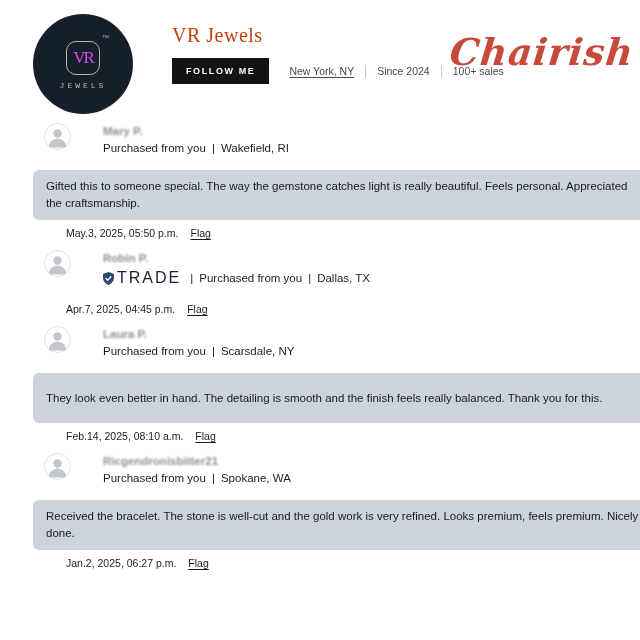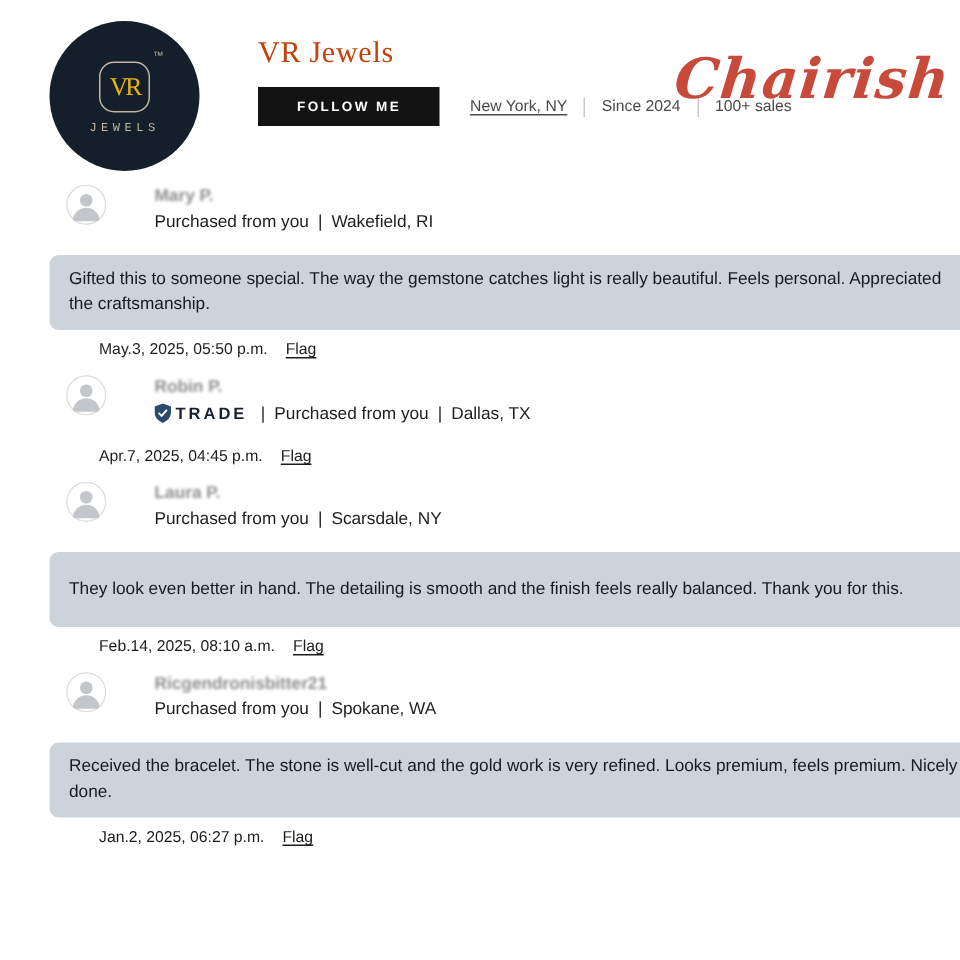--- a/index.html
+++ b/index.html
@@ -8,32 +8,32 @@
 
   
   .header { position:relative; width:640px; height:120px; }
 
   .logo-circle { position:absolute; left:33px; top:14px; width:100px; height:100px;
                  border-radius:50%; background:#151f2b; display:flex; flex-direction:column;
                  align-items:center; justify-content:center; }
   .logo-frame { position:relative; width:34px; height:34px; border:1.5px solid #c2b6a3;
                 border-radius:10px; display:flex; align-items:center; justify-content:center;
                 margin-top:2px; }
-  .logo-monogram { color:#eab308; font-family:"Liberation Serif", serif;
+  .logo-monogram { color:#d946ef; font-family:"Liberation Serif", serif;
                    font-size:17px; letter-spacing:-2px; }
   .logo-tm { position:absolute; top:-8px; right:-10px; color:#c2b6a3; font-size:7px; }
   .logo-word { margin-top:6px; color:#c2b6a3; font-size:8px; letter-spacing:3px;
                font-family:Liberation Mono, monospace; }
 
   .head-center { position:absolute; left:172px; top:24px; }
   .store-title { font-family:"Liberation Serif", serif; font-size:20px; color:#c2410c;
                  font-weight:400; letter-spacing:.5px; }
   .head-row { display:flex; align-items:center; margin-top:11px; }
   .follow-btn { background:#131313; color:#ffffff; border:none; font-size:9px;
-                font-weight:bold; letter-spacing:1.6px; padding:8px 26px; cursor:pointer;
+                font-weight:bold; letter-spacing:1.6px; padding:8px 14px; cursor:pointer;
                 font-family:"Liberation Sans", sans-serif; }
   .meta { display:flex; align-items:center; margin-left:20px; font-size:10.5px; color:#4a4a4a; }
   .meta a { color:#4a4a4a; text-decoration:underline; text-underline-offset:2px; }
   .meta .sep { width:1px; height:13px; background:#c9c9c9; margin:0 11px; }
 
   .chairish { position:absolute; right:6px; top:30px;
               font-family:"DejaVu Serif", serif; font-style:italic; font-weight:bold;
               font-size:37px; color:#c74a3b; transform:skewX(-6deg); letter-spacing:1px; }
 
   
@@ -41,21 +41,21 @@
   .review { margin:0 0 11px 30px; width:540px; }
   .review-head { display:flex; align-items:flex-start; padding-left:14px; margin-bottom:16px;gap:19px; }
   .avatar { width:27px; height:27px; border-radius:50%; overflow:hidden; flex:0 0 27px; }
   .rh-text { margin-left:13px; margin-top:2px; }
   .reviewer-name { font-size:11.5px; font-weight:bold; color:#8f8f8f;
                    filter:blur(1.2px); margin-bottom:5px; }
   .sub-line { font-size:11.5px; color:#1d1d1d; display:flex; align-items:center; }
   .sub-line .pipe { margin:0 6px; }
   .trade-badge { display:inline-flex; align-items:center; margin-right:3px; }
   .trade-badge svg { margin-right:3px; }
-  .trade-label { font-size:11px; font-weight:bold; letter-spacing:2px; color:#17222e; }
+  .trade-label { font-size:16px; font-weight:normal; letter-spacing:2px; color:#17222e; }
   .tight-pipe { margin-right:0; }
 
   .review-box { width:621px; min-height:50px; margin-left:3px; margin-bottom:7px;
                 background:#cdd3da; border-radius:6px; padding:8px 13px;
                 display:flex; align-items:center;
                 font-size:11.5px; line-height:17px; color:#171a20; }
 
   .date-row { font-size:10.5px; color:#1c1c1c; display:flex; align-items:center;margin-left:36px; }
   .flag-link { margin-left:12px; color:#1c1c1c; text-decoration:underline;
                text-underline-offset:2px; cursor:pointer; }

